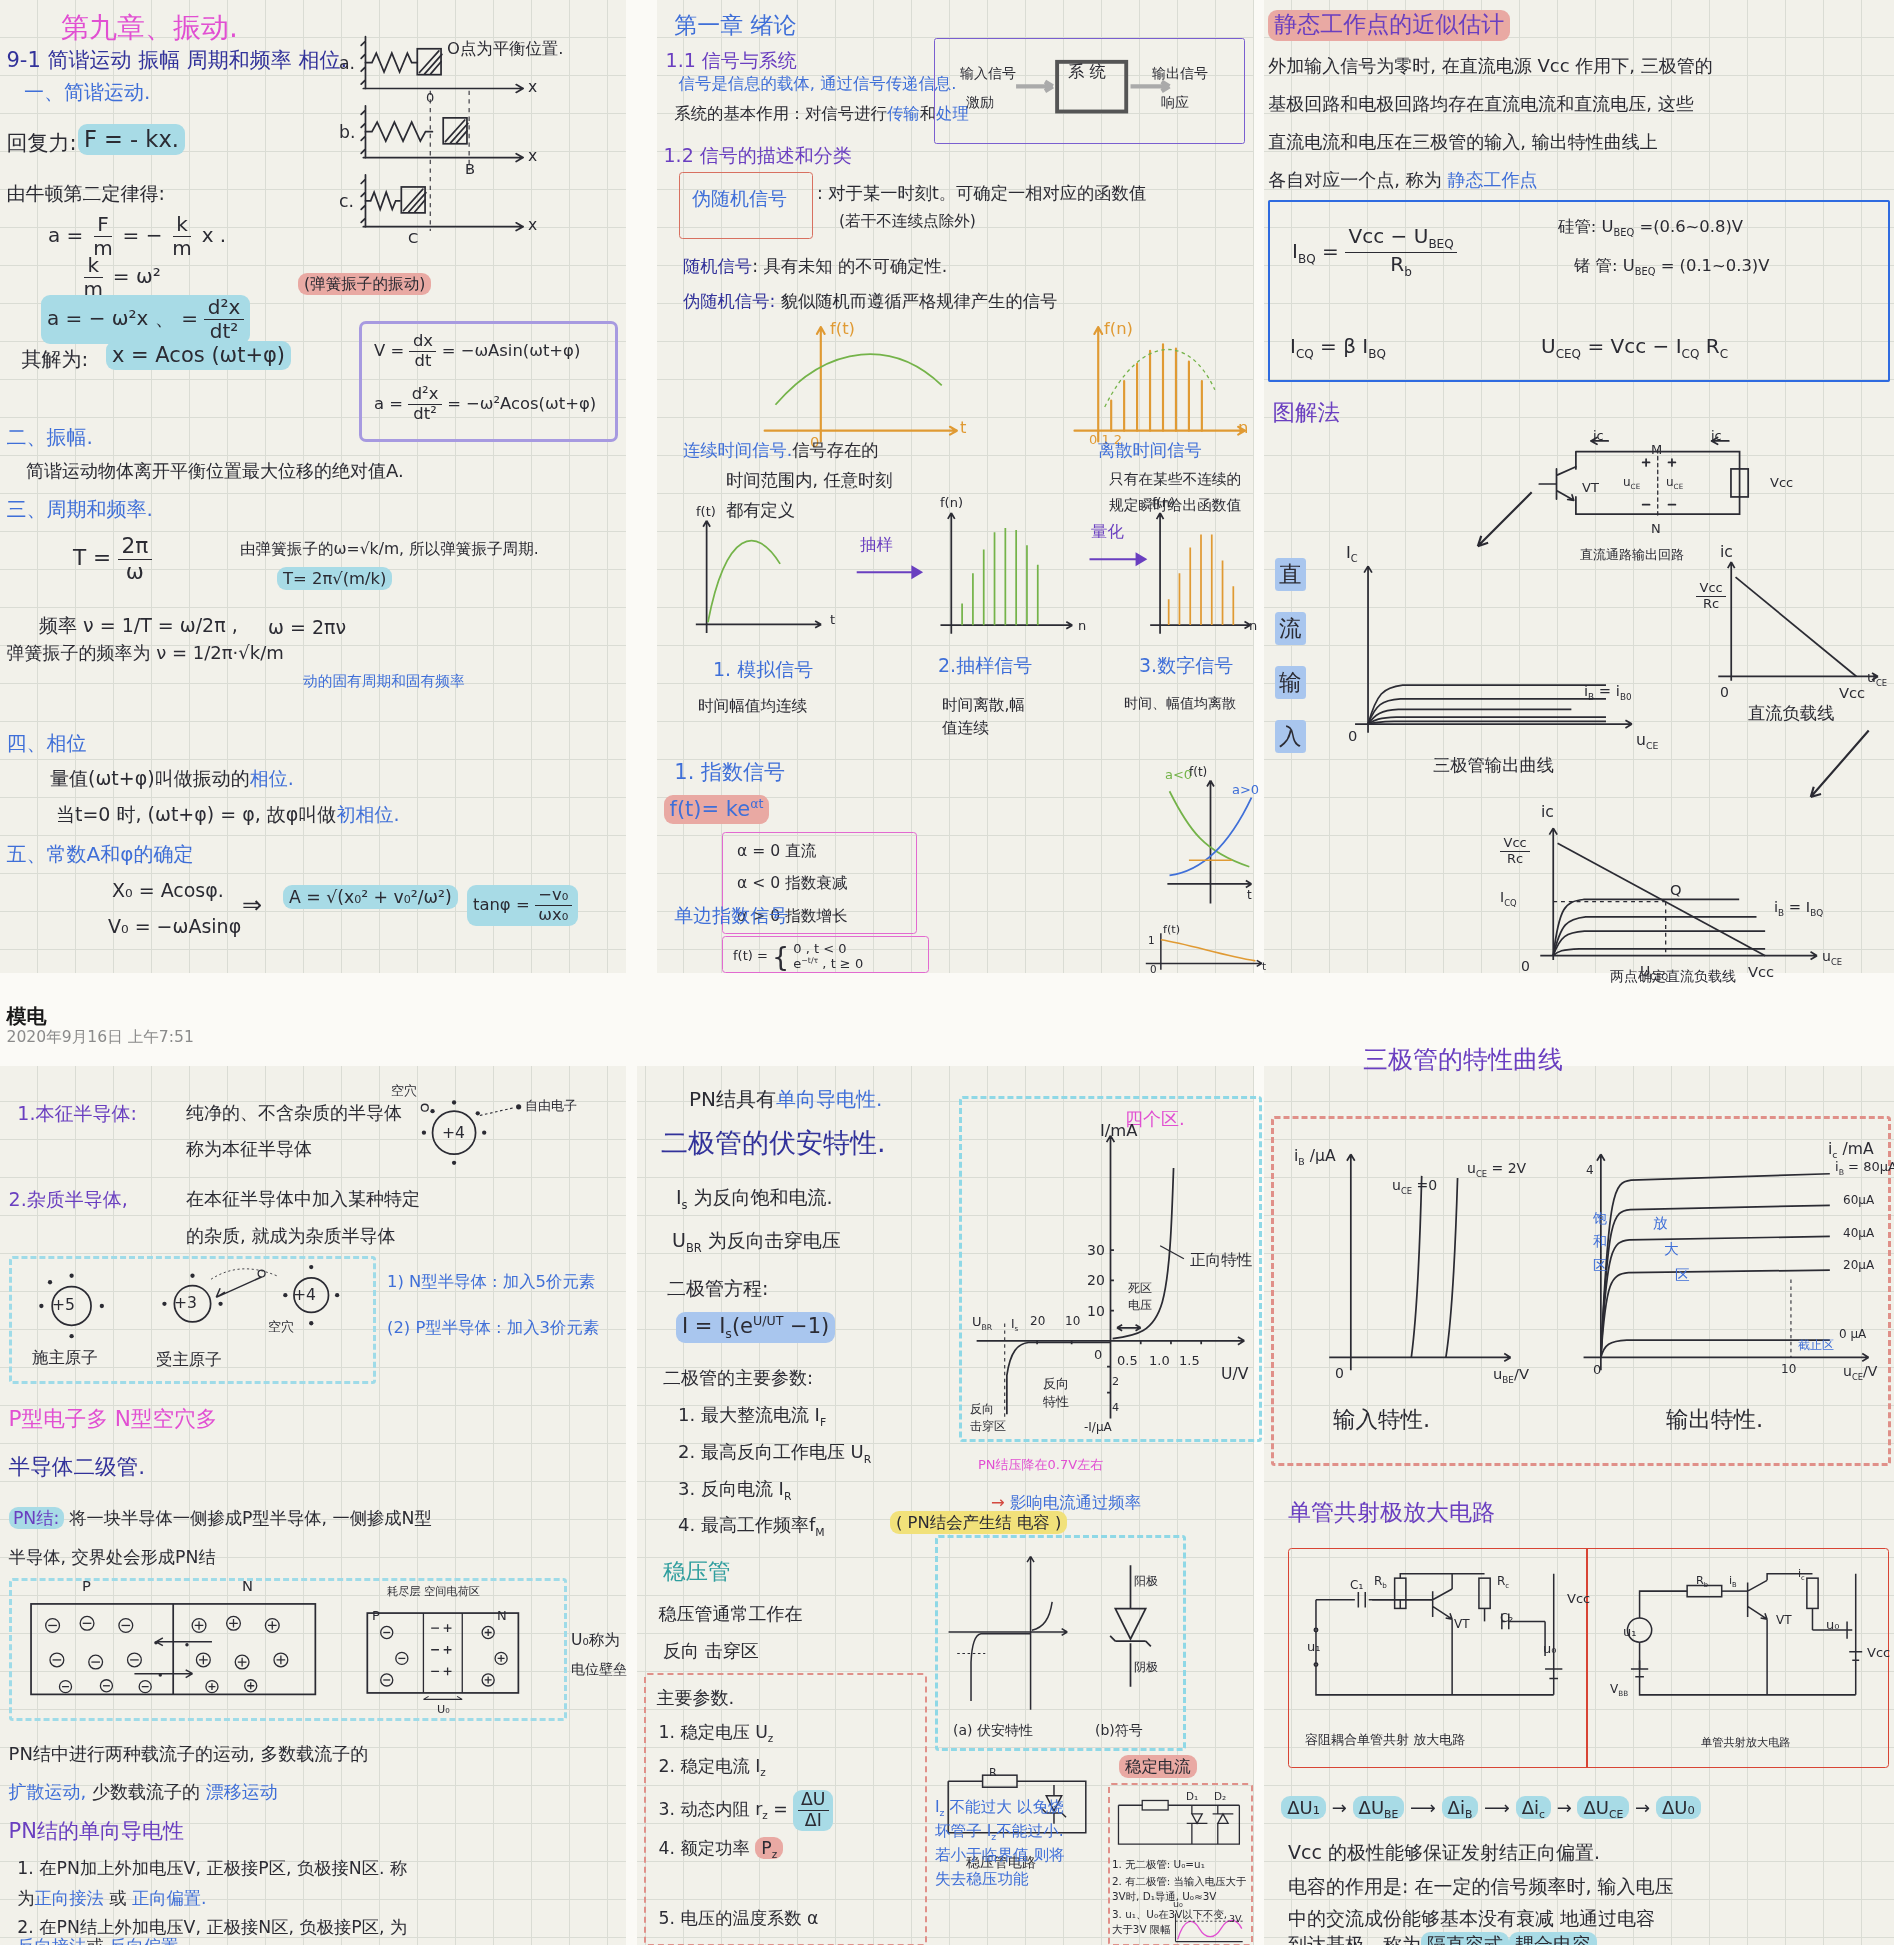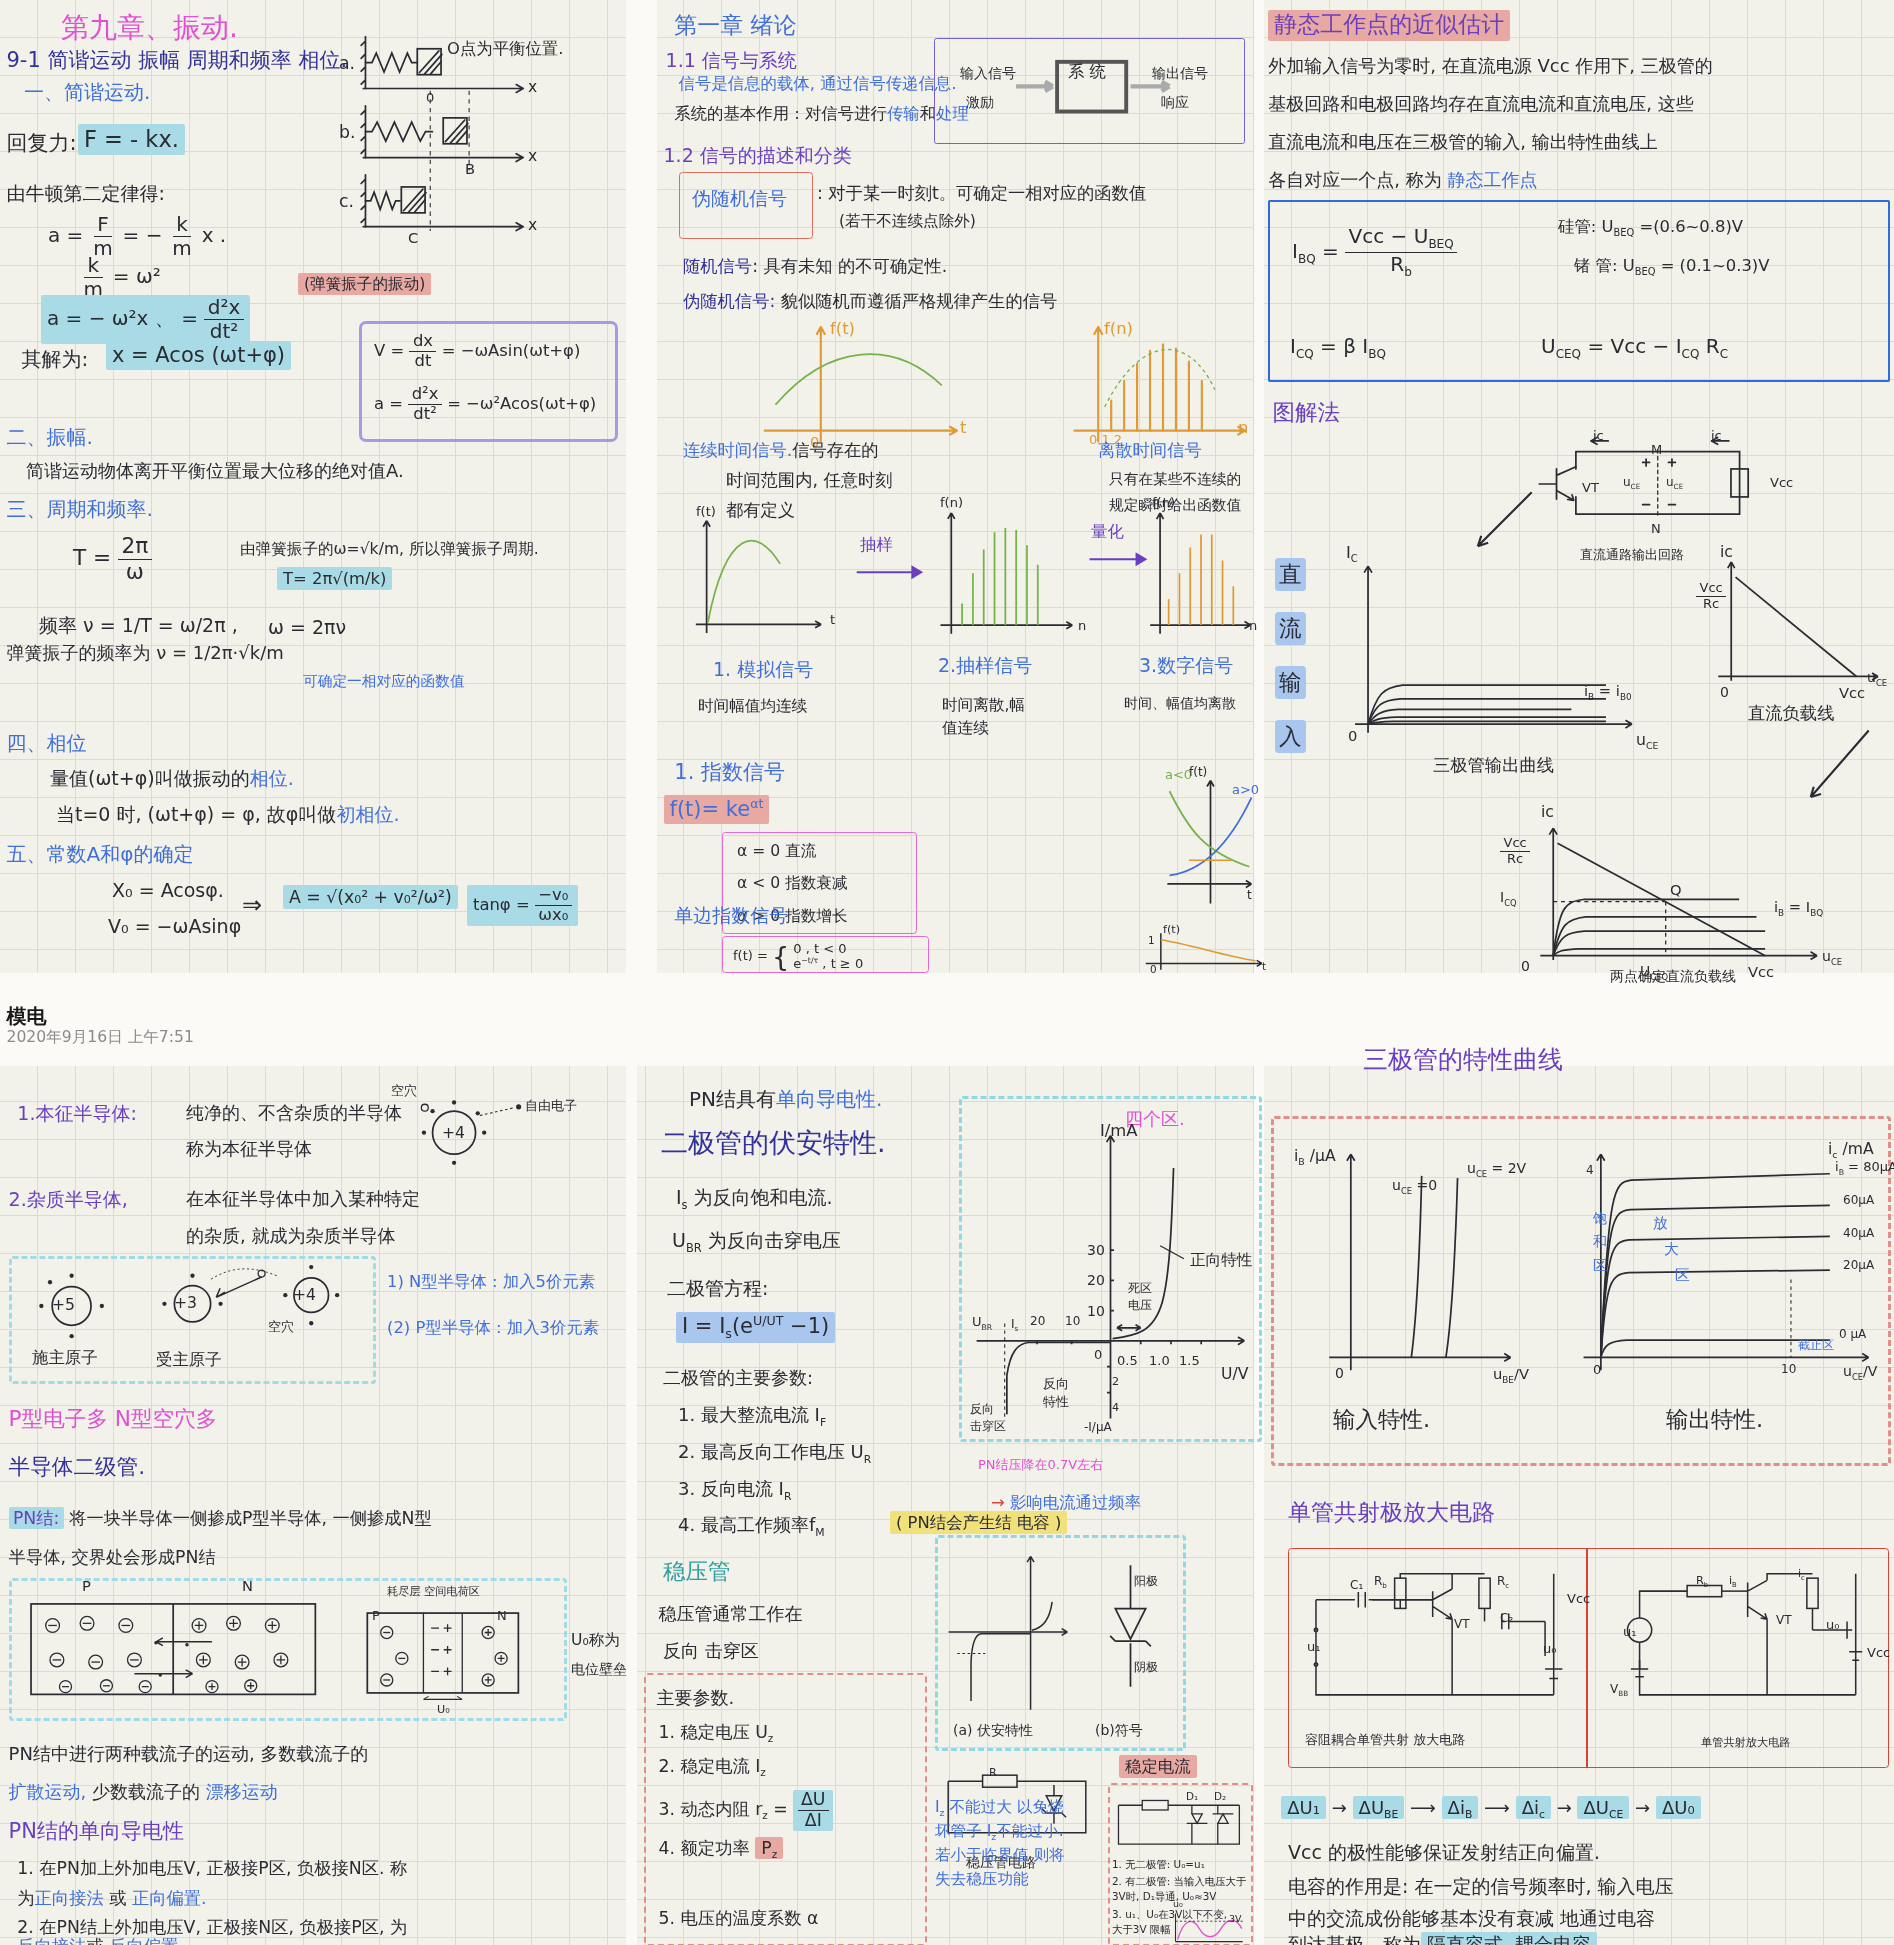--- a/index.html
+++ b/index.html
@@ -4,21 +4,21 @@
 <style>
 *{box-sizing:border-box;margin:0;padding:0}
 body{font-family:"DejaVu Sans","Liberation Sans",sans-serif;background:#e8e7e0}
 .page{position:relative;width:1895px;height:1946px;background:#f2f1ea;overflow:hidden;
 background-image:repeating-linear-gradient(to bottom,transparent 0 37px,#dadcd4 37px 38px),repeating-linear-gradient(to right,transparent 0 37px,#dadcd4 37px 38px)}
 .panel{position:absolute}
 .w{position:absolute;background:#fbfaf6}
 .t{position:absolute;white-space:nowrap;color:#2b2b33;font-size:17.3px;line-height:1.3}
 .blue{color:#3f6fd8}.navy{color:#32329a}.purple{color:#6a3fc0}.mag{color:#e14fd2}.red{color:#d4493f}
 .gray{color:#8a8a8a}.teal{color:#2f9e9e}.orange{color:#e09a33}.green{color:#74b349}
-.hl{border-radius:2px;padding:0.9px 6px}
+.hl{border-radius:9px;padding:0.9px 6px}
 .hc{background:#a8dbe6}.hp{background:#e9a9a3}.hb{background:#a9c6ee}.hy{background:#f1e17a}
 .bx{position:absolute;border-radius:3.5px}
 .frac{display:inline-flex;flex-direction:column;align-items:center;vertical-align:middle;line-height:1.15;text-align:center}
 .frac .fn{border-bottom:1.3px solid currentColor;padding:0 3.5px}
 .frac .fd{padding:0 3.5px}
 svg{position:absolute;overflow:visible}
 sub,sup{font-size:60%}
 .vch{position:absolute;font-size:22.5px;padding:0.9px 4.3px;border-radius:3.5px;background:#a9c6ee;color:#2b2b33}
 </style>
 </head>
@@ -131,21 +131,21 @@
   <span>T =</span>
   <span class="frac">
           <span class="fn">2π</span>
           <span class="fd">ω</span>
         </span>
  </div>
  <div class="t" style="left:240px;top:539px;font-size:15.6px">由弹簧振子的ω=√k/m, 所以弹簧振子周期.</div>
  <div class="t hl hc" style="left:277px;top:567px;font-size:16.4px">T= 2π√(m/k)</div>
  <div class="t" style="left:39px;top:613px;font-size:19px">频率 ν = 1/T = ω/2π ,</div>
  <div class="t" style="left:268px;top:615px;font-size:19px">ω = 2πν</div>
- <div class="t blue" style="left:303px;top:671px;font-size:14.7px">可确定一相对应的函数值</div>
+ <div class="t blue" style="left:303px;top:671px;font-size:14.7px">动的固有周期和固有频率</div>
  <div class="t" style="left:6.5px;top:641px;font-size:18px">弹簧振子的频率为    ν = 1/2π·√k/m</div>
 
  <div class="t blue" style="left:6.5px;top:730px;font-size:20px">四、相位</div>
  <div class="t" style="left:50px;top:766px;font-size:19px">
   <span>量值(ωt+φ)叫做振动的</span><span class="blue">相位.</span>
  </div>
  <div class="t" style="left:56px;top:802px;font-size:19px">
   <span>当t=0 时, (ωt+φ) = φ, 故φ叫做</span><span class="blue">初相位.</span>
  </div>
  <div class="t blue" style="left:6.5px;top:841px;font-size:20px">五、常数A和φ的确定</div>

